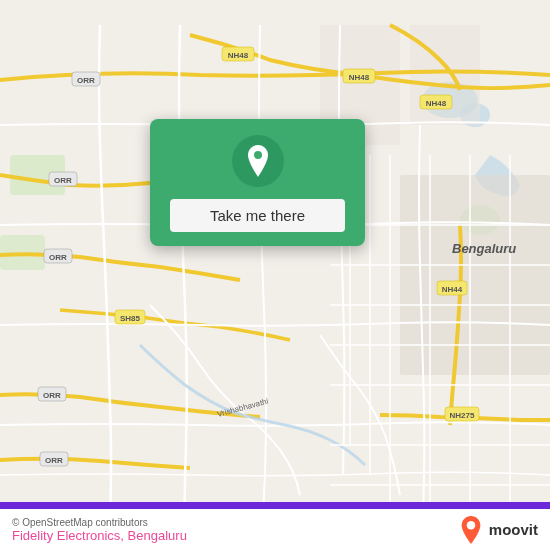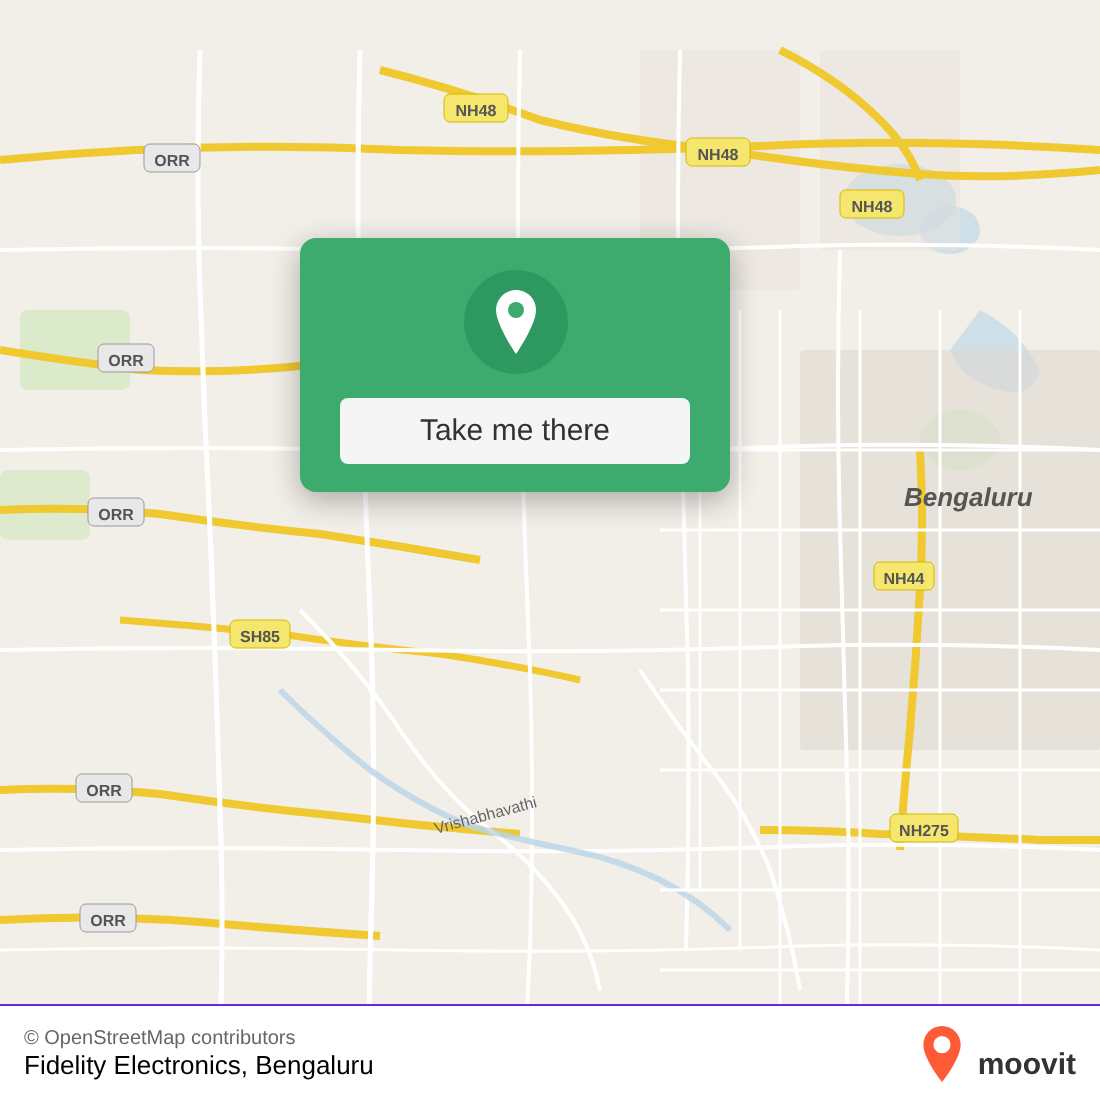--- a/index.html
+++ b/index.html
@@ -82,44 +82,44 @@
       position: absolute;
       bottom: 0;
       left: 0;
       width: 100%;
       height: 48px;
       background: white;
       display: flex;
       align-items: center;
       justify-content: space-between;
       padding: 18px 12px;
-      border-top: 1px solid #6d28d9;
+      border-top: 7px solid #6d28d9;
       z-index: 20;
     }
 
     #bottom-left {
       display: flex;
       flex-direction: column;
     }
 
     #copyright-text {
       font-size: 10px;
       color: #666;
     }
 
     #location-label {
       font-size: 13px;
-      color: #000000;
+      color: #ec4899;
       font-weight: 500;
       text-align: center;
     }
 
     #moovit-logo {
       display: flex;
-      align-items: flex-end;
+      align-items: center;
       gap: 4px;
     }
 
     #moovit-icon {
       width: 28px;
       height: 28px;
       position: relative;
     }
 
     #moovit-text {

